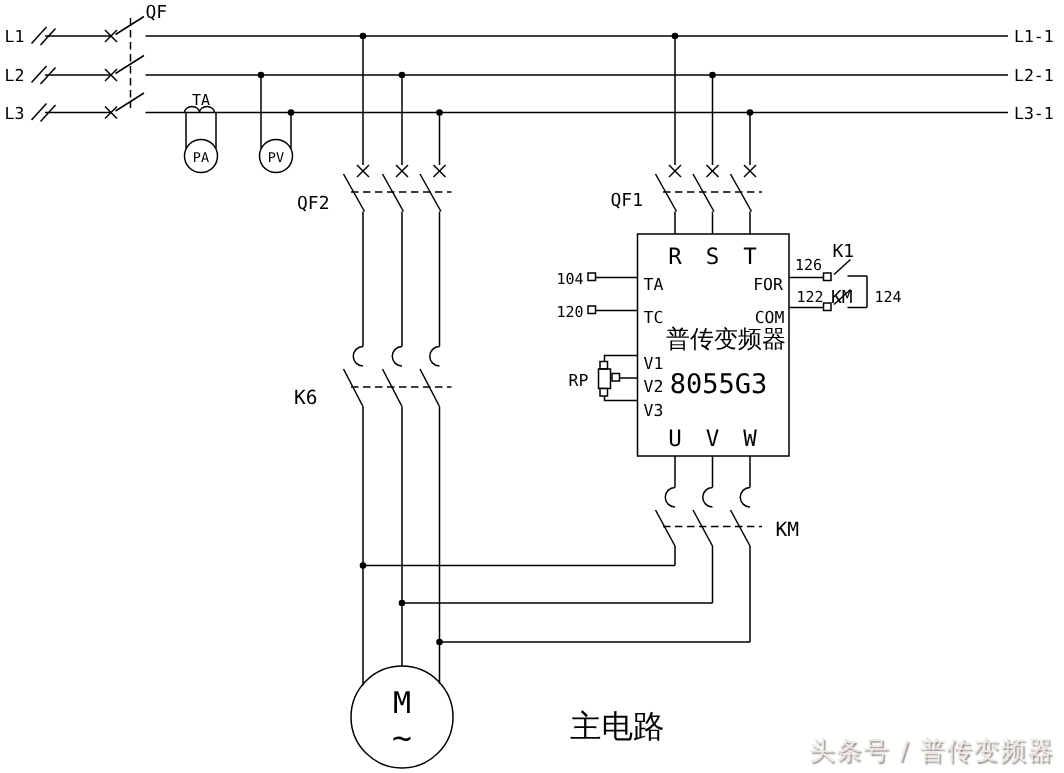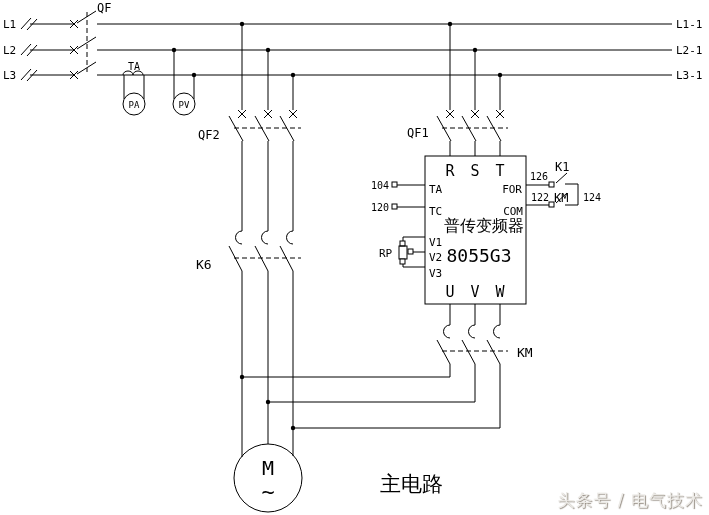--- a/index.html
+++ b/index.html
@@ -224,14 +224,14 @@
 
   <g>
     <circle class="sym" cx="268" cy="478" r="34"></circle>
   </g>
   <text x="268" y="475" font-size="20" text-anchor="middle">M</text>
   <text x="268" y="499" font-size="22" text-anchor="middle">~</text>
 
   <text class="cjk" x="380" y="491" font-size="21">主电路</text>
 </svg>
 
-<div class="wm">头条号 / 电气技术</div>
+<div class="wm">头条号 / 普传变频器</div>
 </div>
 
 </body></html>

